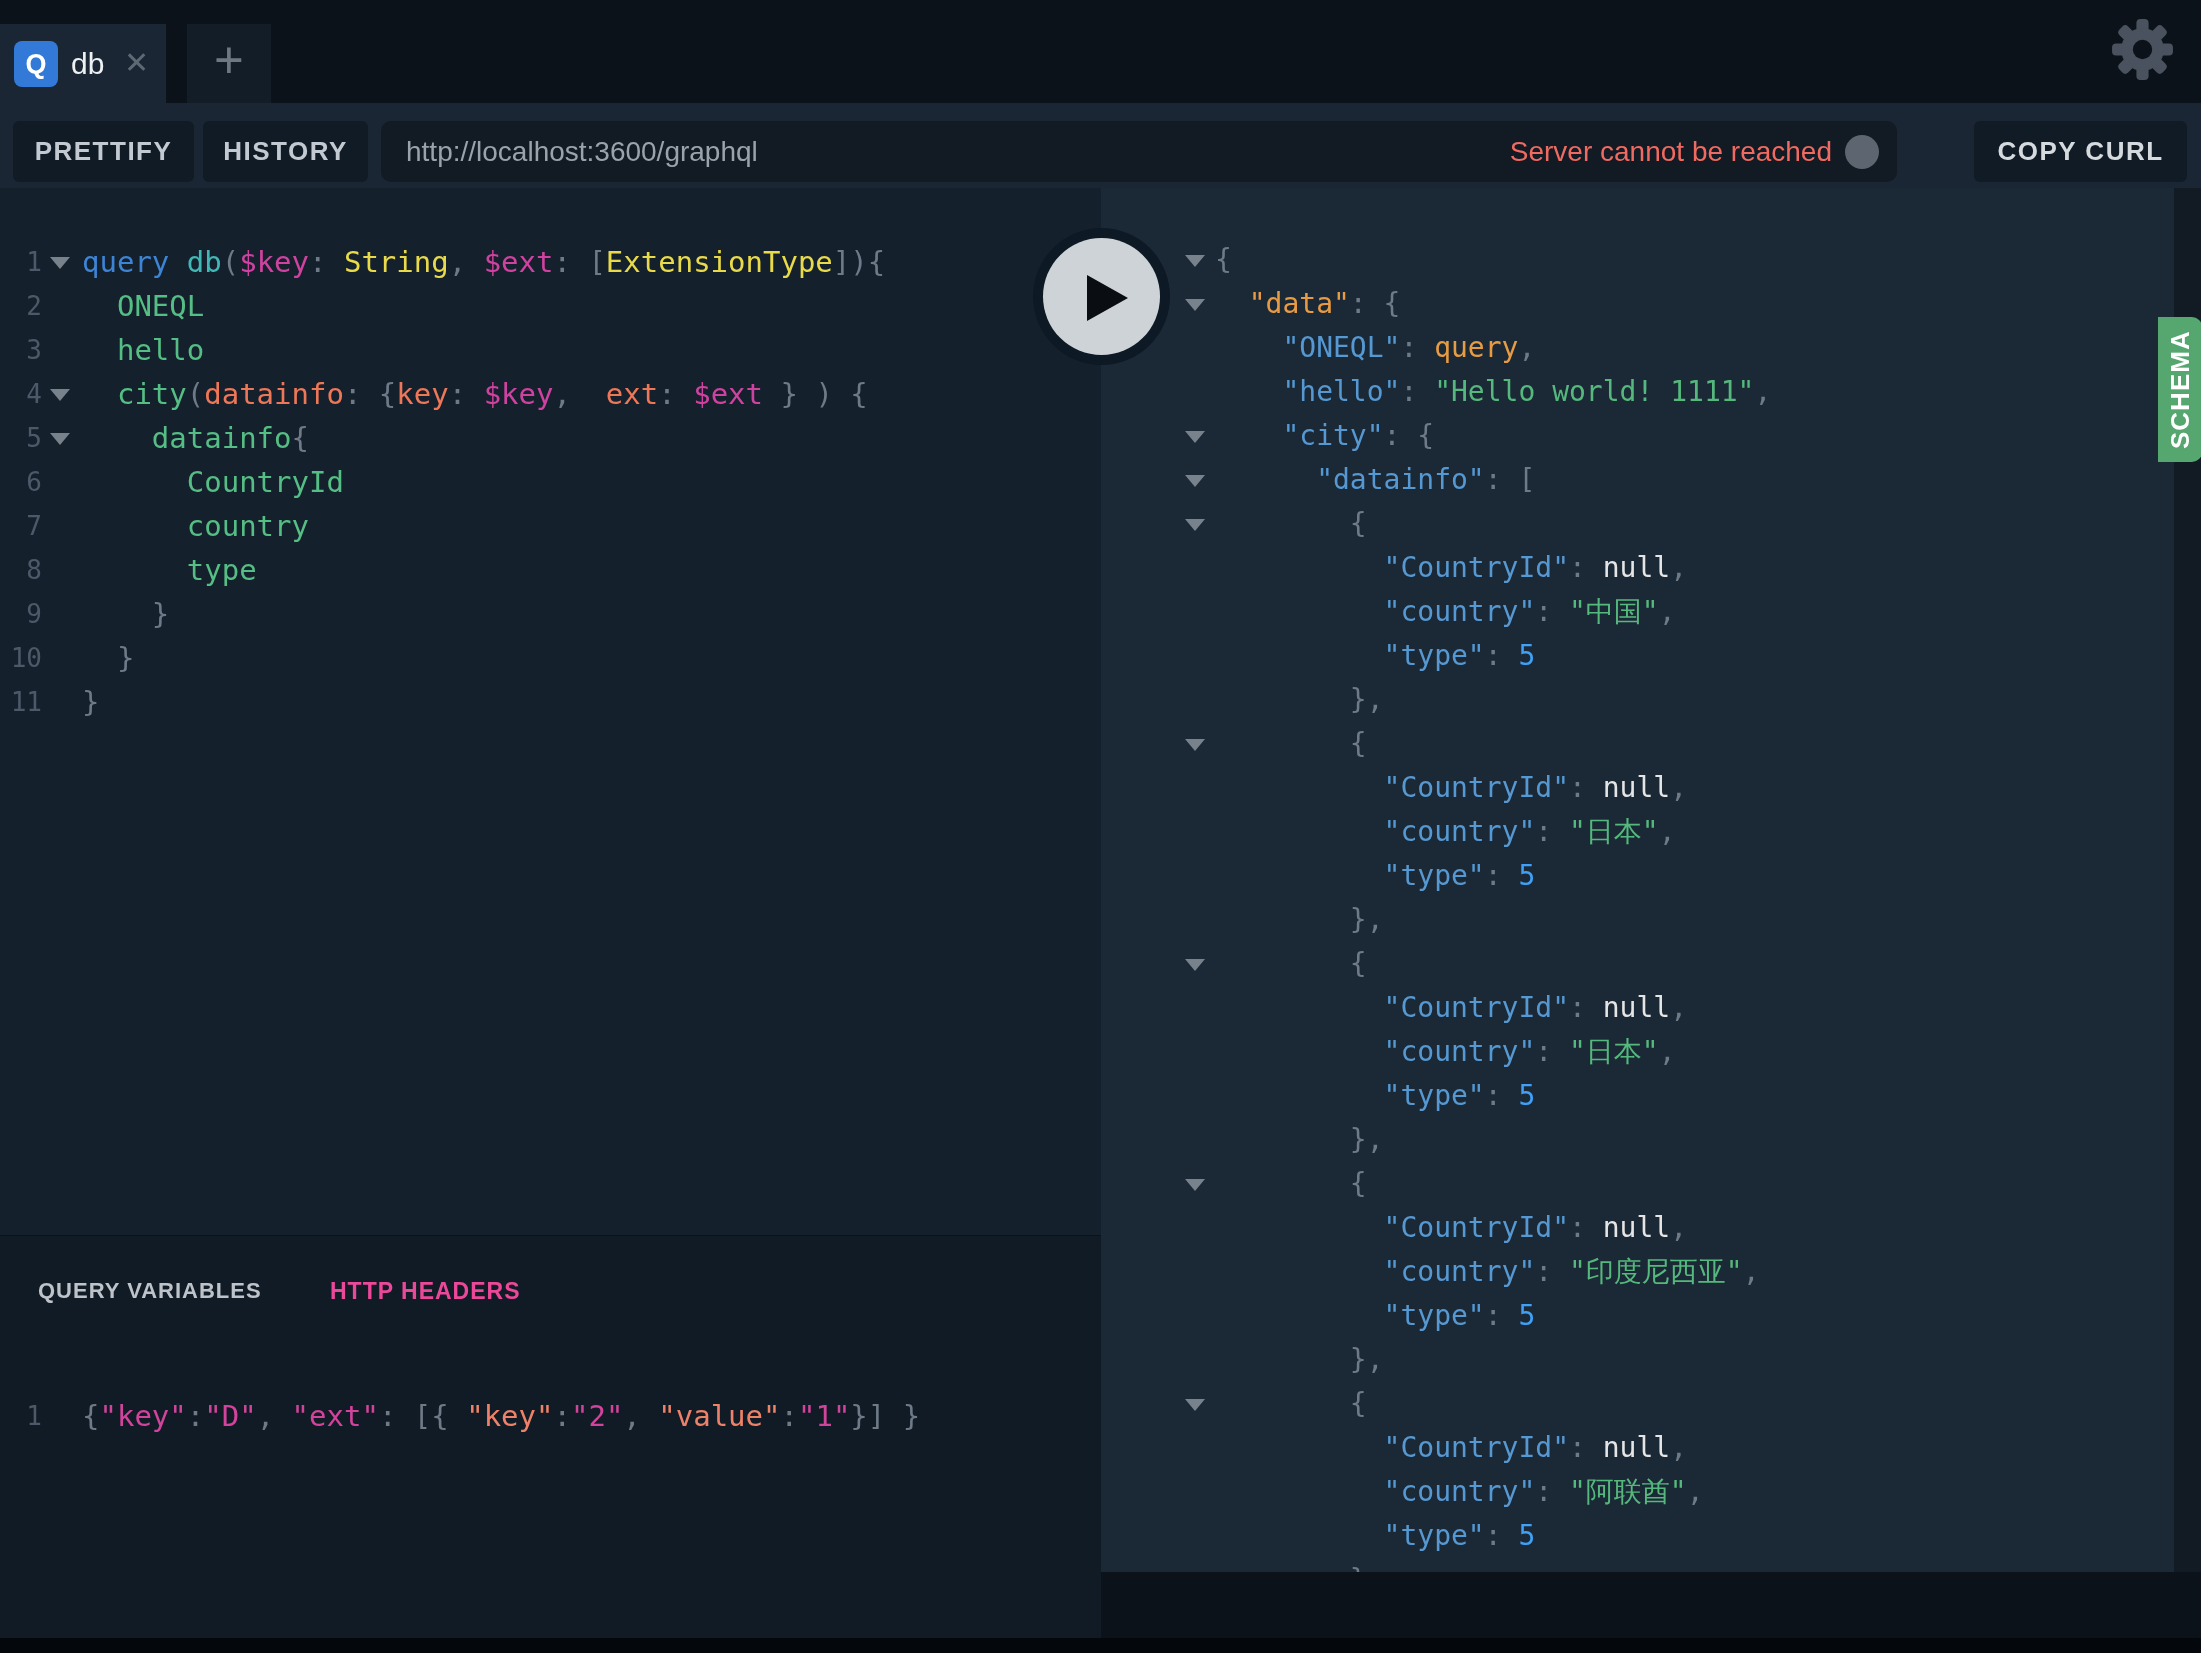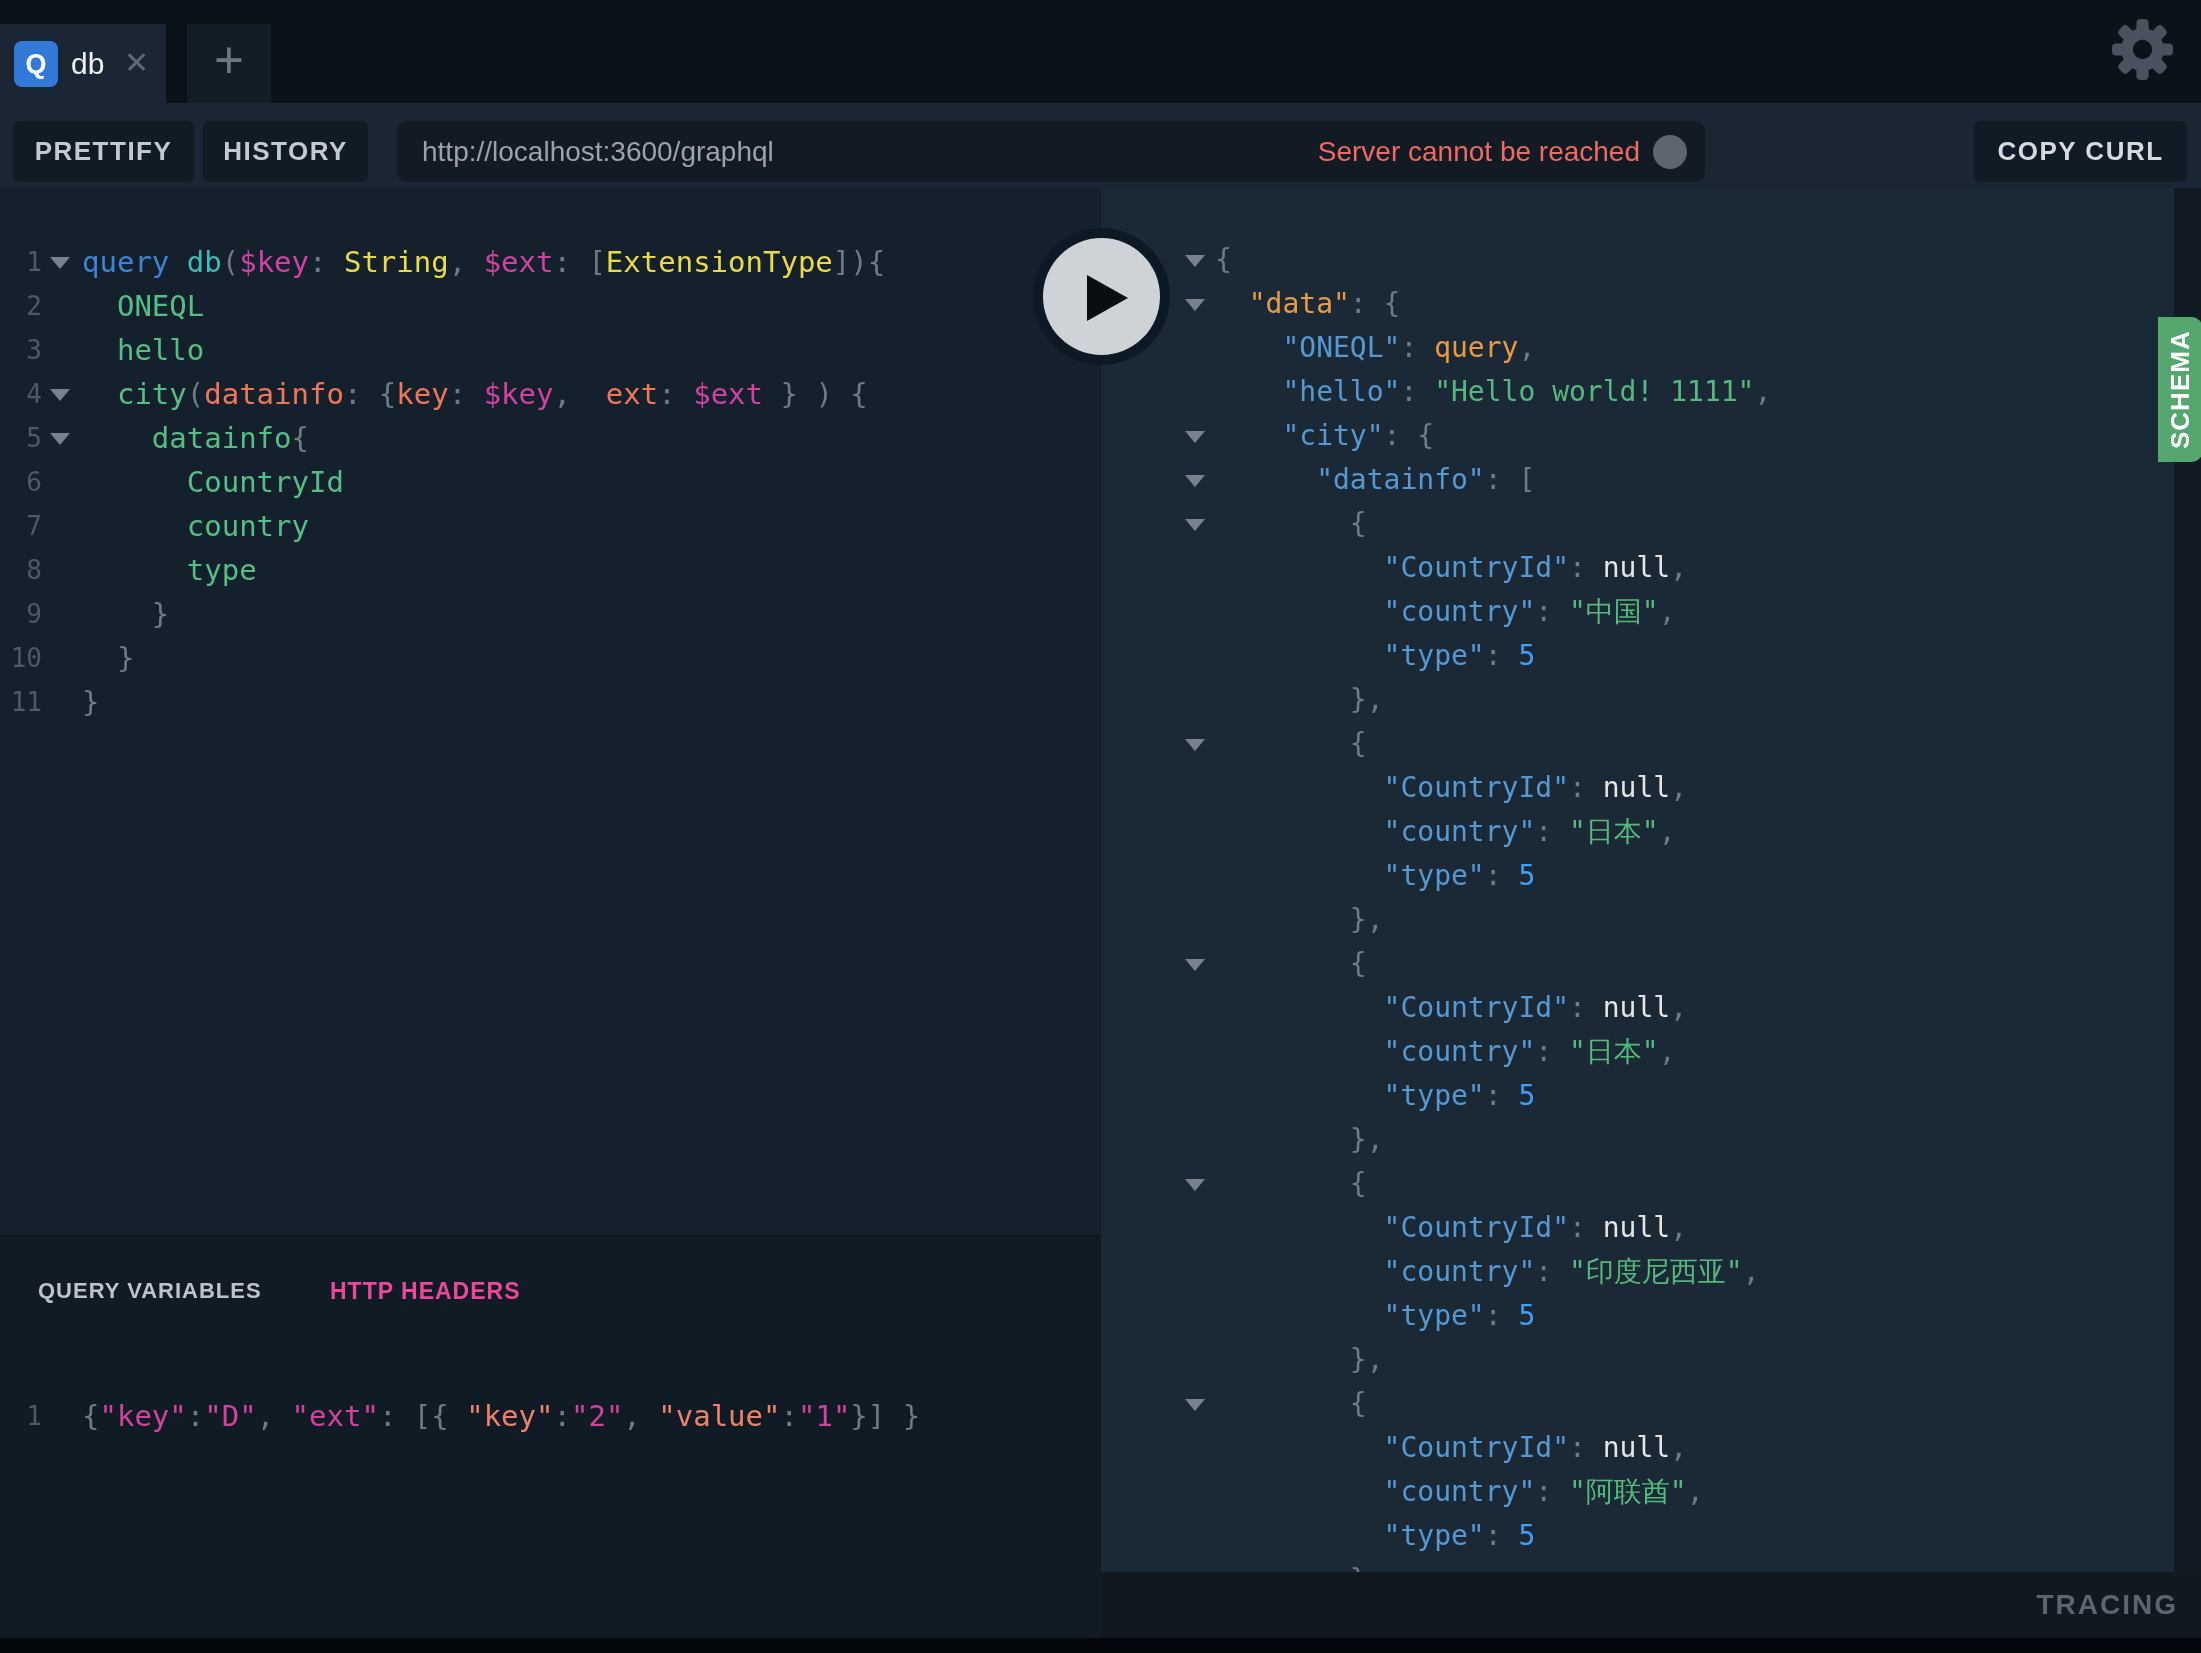--- a/index.html
+++ b/index.html
@@ -17,21 +17,21 @@
            color:#6e7883;font-size:51px;font-weight:100;text-align:center;line-height:73px;}
   .gear{position:absolute;left:2110px;top:17px;width:65px;height:65px;}
 
   
   .toolbar{position:absolute;left:0;top:103px;width:2202px;height:85px;background:#1a2633;}
   .tbtn{position:absolute;top:18px;height:61px;background:#111b26;border:none;border-radius:6px;
         color:#c2c9d0;font-family:"Liberation Sans",sans-serif;font-size:26px;font-weight:bold;letter-spacing:1.5px;}
   .btn-prettify{left:13px;width:181px;}
   .btn-history{left:203px;width:165px;}
   .btn-copycurl{left:1974px;width:213px;color:#d5dade;}
-  .urlbar{position:absolute;left:397px;top:18px;width:1308px;height:61px;background:#121a24;border-radius:10px;}
+  .urlbar{position:absolute;left:381px;top:18px;width:1516px;height:61px;background:#121a24;border-radius:10px;}
   .urltext{position:absolute;left:25px;top:0;height:61px;line-height:61px;color:#99a3ac;font-size:28px;}
   .status{position:absolute;right:65px;top:0;height:61px;line-height:61px;color:#ef6a60;font-size:28px;}
   .statusdot{position:absolute;right:18px;top:14px;width:34px;height:34px;border-radius:50%;background:#5d6670;}
 
   
   .editor{position:absolute;left:0;top:188px;width:1101px;height:1047px;background:#15202d;overflow:hidden;}
   .editor-lines{position:absolute;left:0;top:52px;right:0;}
   .response{position:absolute;left:1101px;top:188px;width:1101px;height:1384px;background:#1b2836;overflow:hidden;}
   .response-lines{position:absolute;left:0;top:50px;right:0;}
   .rightstrip{position:absolute;left:2174px;top:188px;width:28px;height:1384px;background:#121a24;}
@@ -339,17 +339,16 @@
     <span class="vtab">HTTP HEADERS</span>
     <div class="vars-code">
         <div class="cl">
           <span class="ln">1</span>
           <span class="aw"></span>
           <span class="cd"><span class="pu">{</span><span class="pk">"key"</span><span class="pu">:</span><span class="pk">"D"</span><span class="pu">, </span><span class="pk">"ext"</span><span class="pu">: [{ </span><span class="sa">"key"</span><span class="pu">:</span><span class="pk">"2"</span><span class="pu">, </span><span class="sa">"value"</span><span class="pu">:</span><span class="pk">"1"</span><span class="pu">}] }</span></span>
         </div>
       </div>
   </div>
 
-  <div class="tracing">TRACING</div>
   <div class="bottomstrip"></div>
 
 </div>
 
 
 </body></html>

